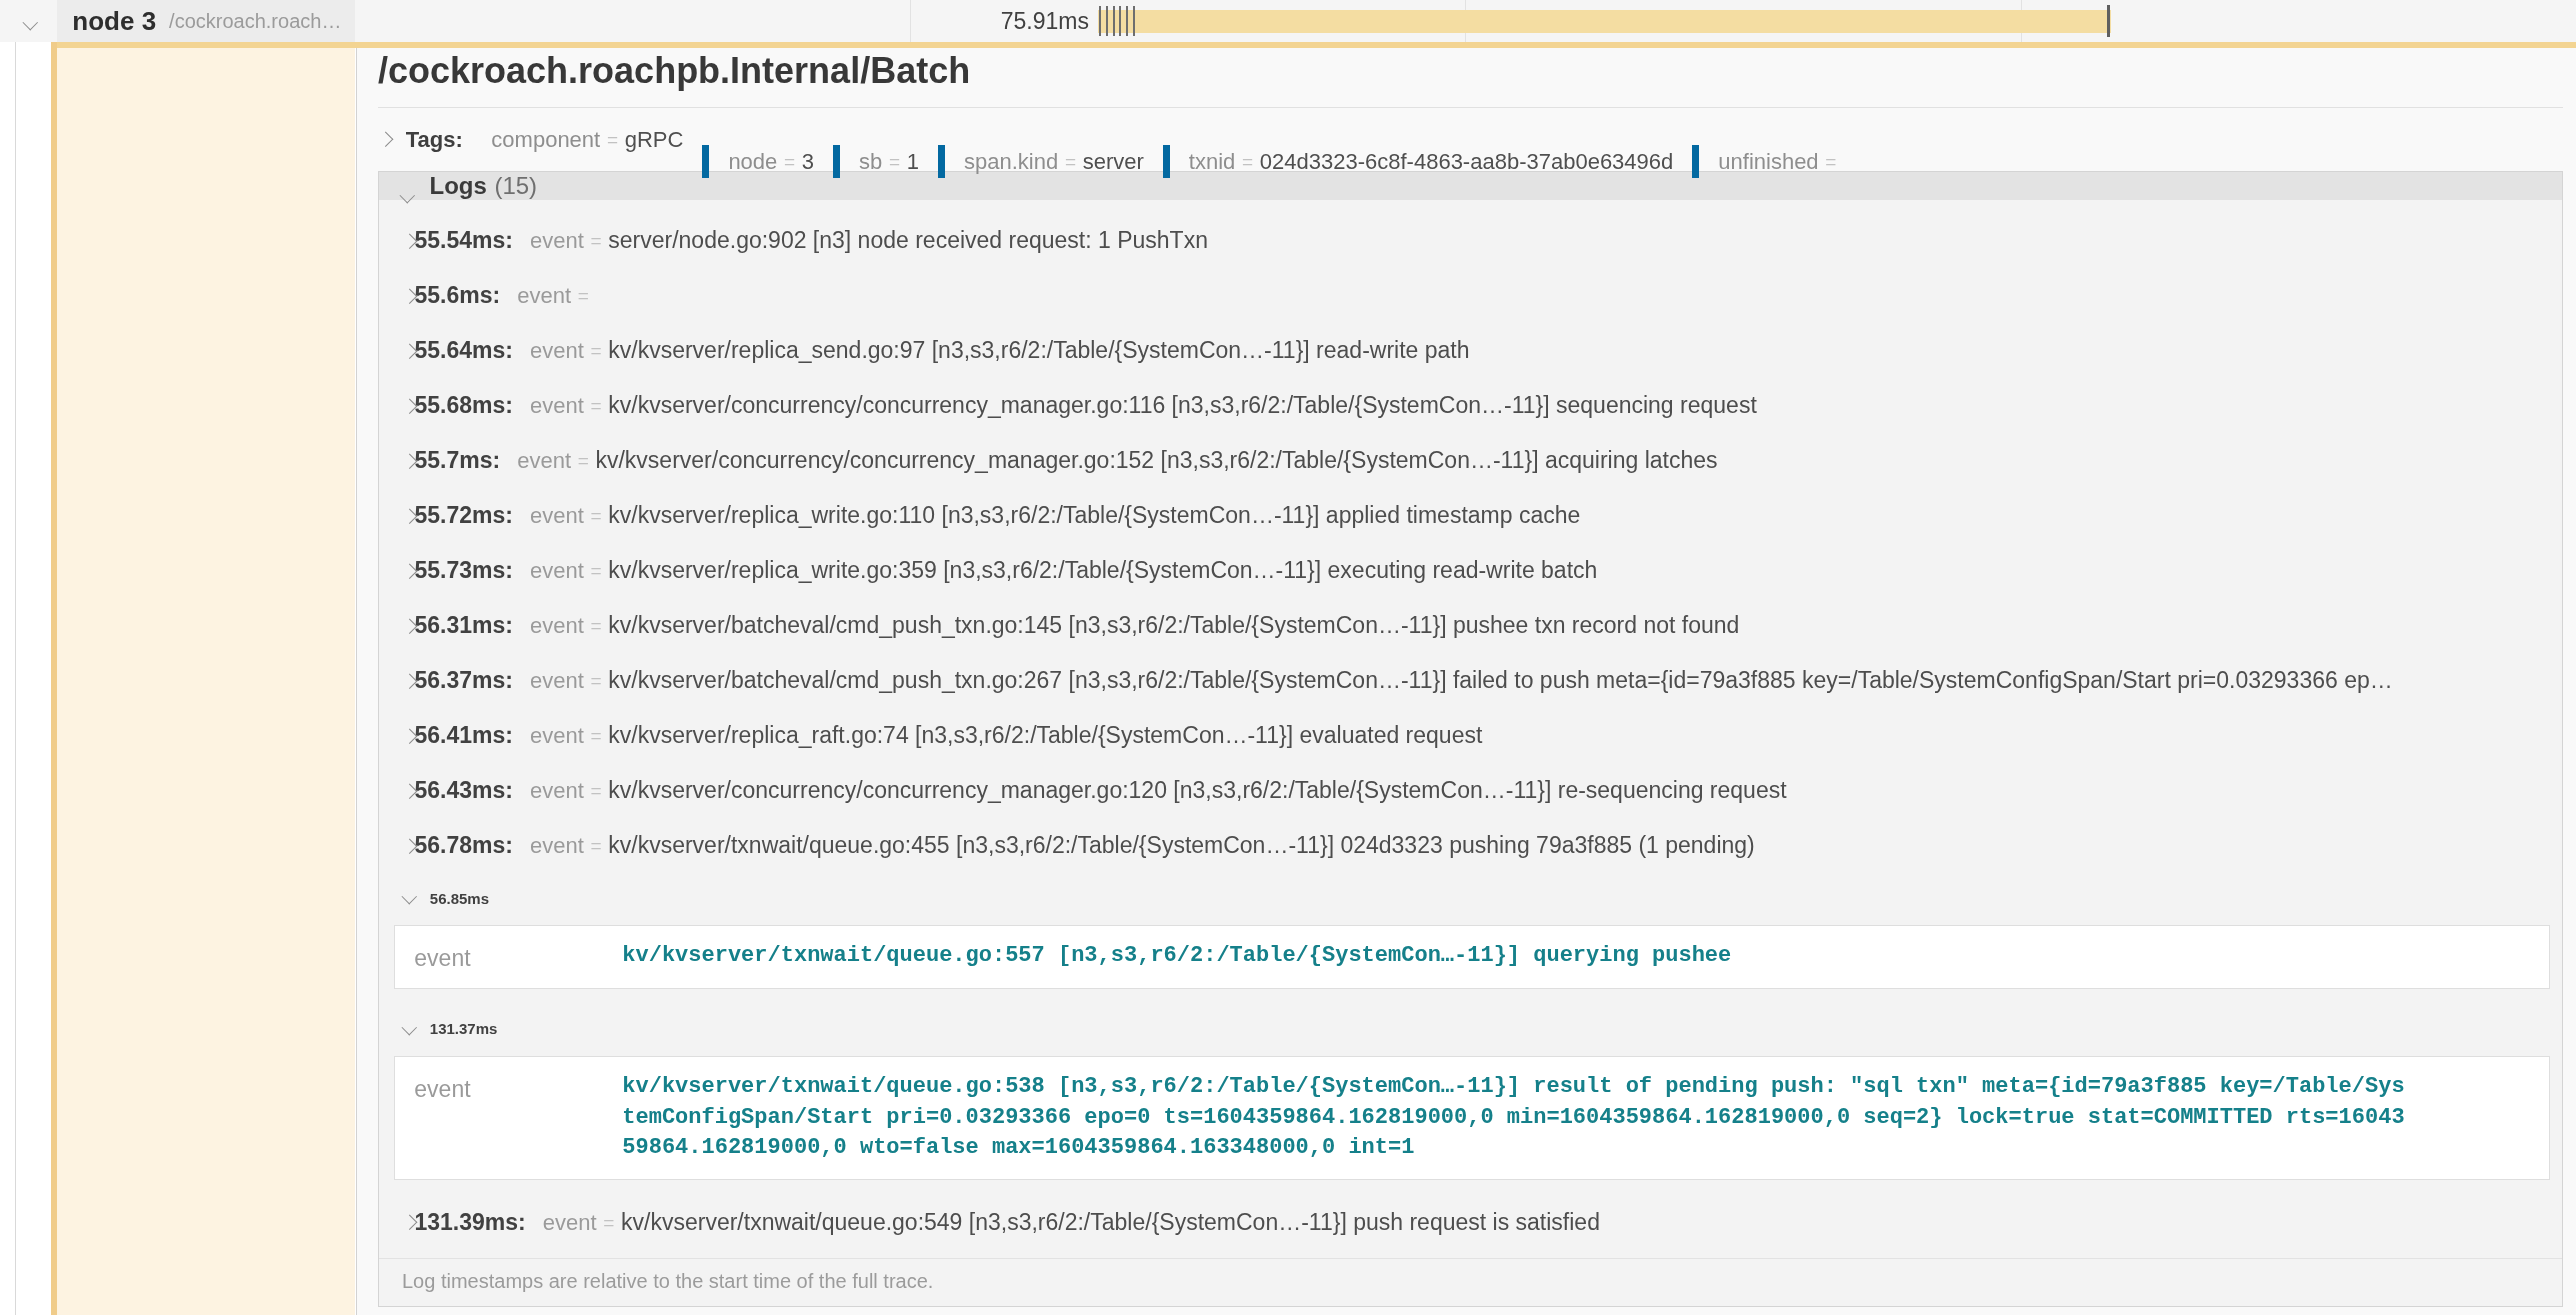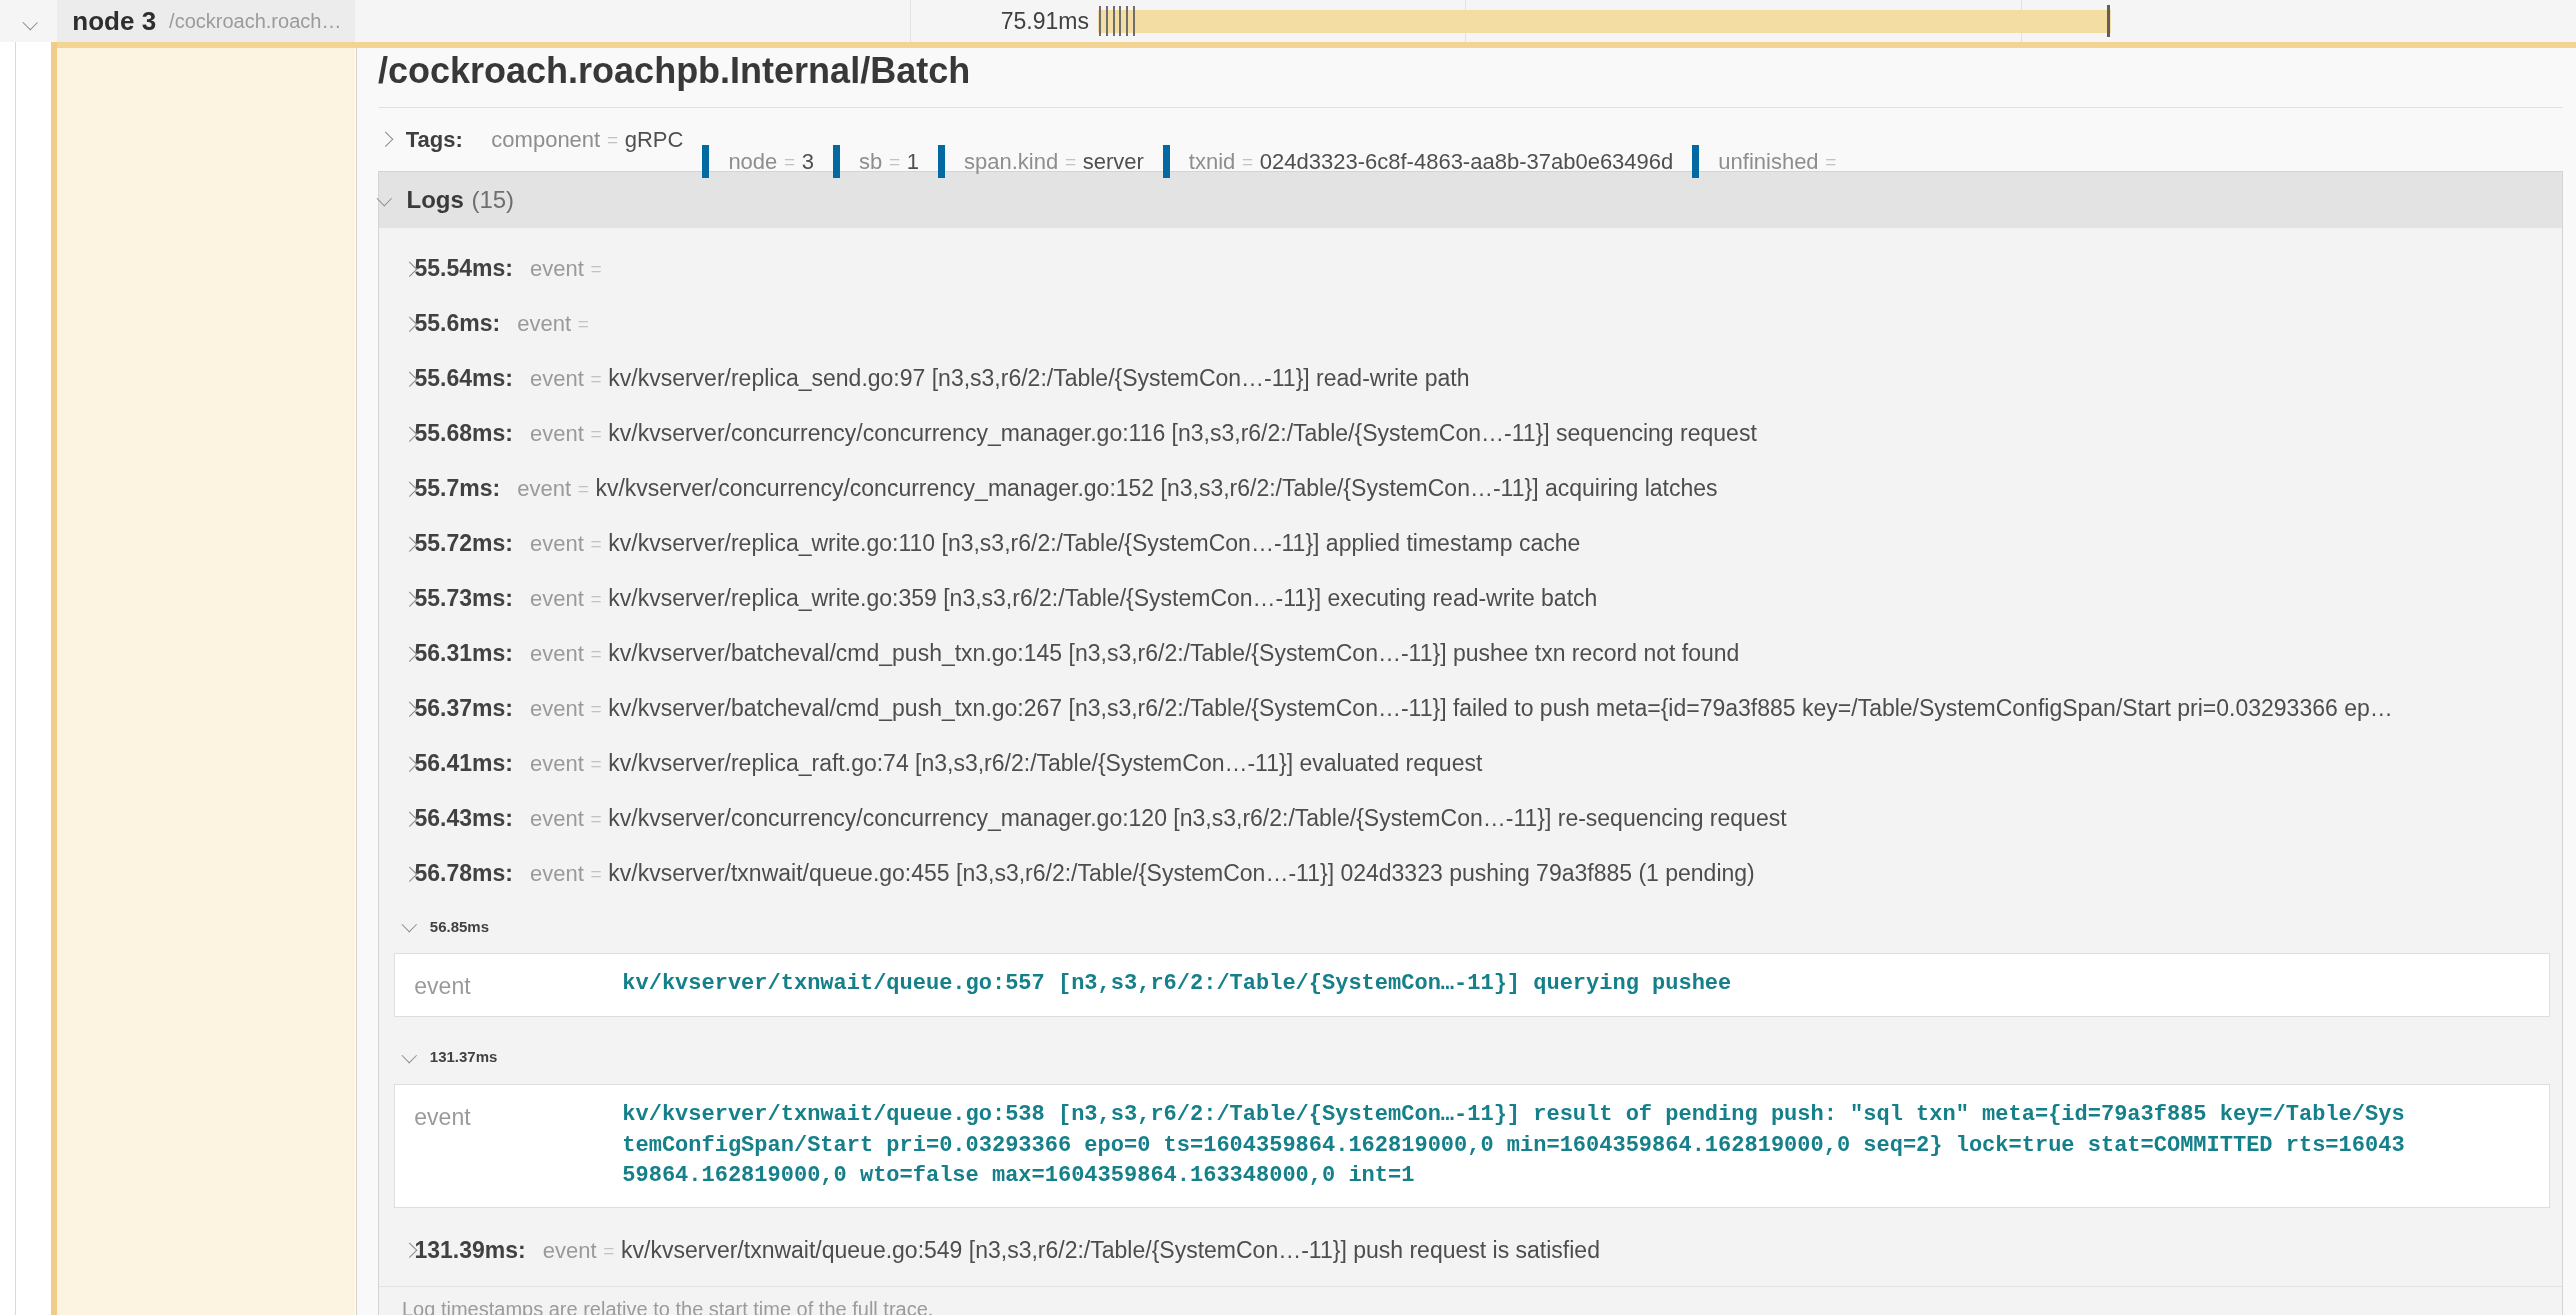--- a/index.html
+++ b/index.html
@@ -40,21 +40,21 @@
 
   .tags-row { display:flex; align-items:center; height:63px; padding-left:23px; font-size:22px; white-space:nowrap; }
   .tags-label { font-weight:bold; color:#3f3f3f; margin:0 9.5px 0 15.3px; }
   .tag { padding:3.8px 19px; display:flex; align-items:center; }
   .tag + .tag { border-left:7px solid #0369a1;margin-top:44px; }
   .tag .k { color:#8e8e8e; }
   .tag .eq { color:#c2c2c2; margin:0 6.7px; font-size:19px; }
   .tag .v { color:#4f4f4f; }
 
   .logs-panel { margin:0 13.3px 0 21px; border:1px solid #d4d4d4; background:#f3f3f3; }
-  .logs-header { height:56px; background:#e3e3e3; display:flex; align-items:center; }
+  .logs-header { height:28px; background:#e3e3e3; display:flex; align-items:flex-end; padding-left:23px; }
   .logs-header .ttl { font-size:24px; font-weight:bold; color:#3a3a3a; margin:0 7.6px 0 17px; }
   .logs-header .cnt { font-size:24px; color:#6f6f6f; }
 
   .log-rows { padding-top:13.3px; }
   .log-row { height:55px; display:flex; align-items:center; padding:0 11.4px 0 25px; white-space:nowrap; overflow:hidden; }
   .log-row .t { font-size:23px; font-weight:bold; color:#414141; margin-left:0; }
   .log-row .k { font-size:22px; color:#9a9a9a; margin-left:17px; }
   .log-row .eq { font-size:19px; color:#c2c2c2; margin:0 6.7px; }
   .log-row .v { font-size:23px; color:#4d4d4d; flex:1; min-width:0; overflow:hidden; text-overflow:ellipsis; }
 
@@ -148,20 +148,21 @@
       <span class="ttl">Logs</span>
       <span class="cnt">(15)</span>
     </div>
 
     <div class="log-rows">
       <div class="log-row">
           <i class="chev right"></i>
           <span class="t">55.54ms:</span>
           <span class="k">event</span>
           <span class="eq">=</span>
+          <span class="v">server/node.go:902 [n3] node received request: 1 PushTxn</span>
         </div>
       <div class="log-row">
           <i class="chev right"></i>
           <span class="t">55.6ms:</span>
           <span class="k">event</span>
           <span class="eq">=</span>
         </div>
       <div class="log-row">
           <i class="chev right"></i>
           <span class="t">55.64ms:</span>

